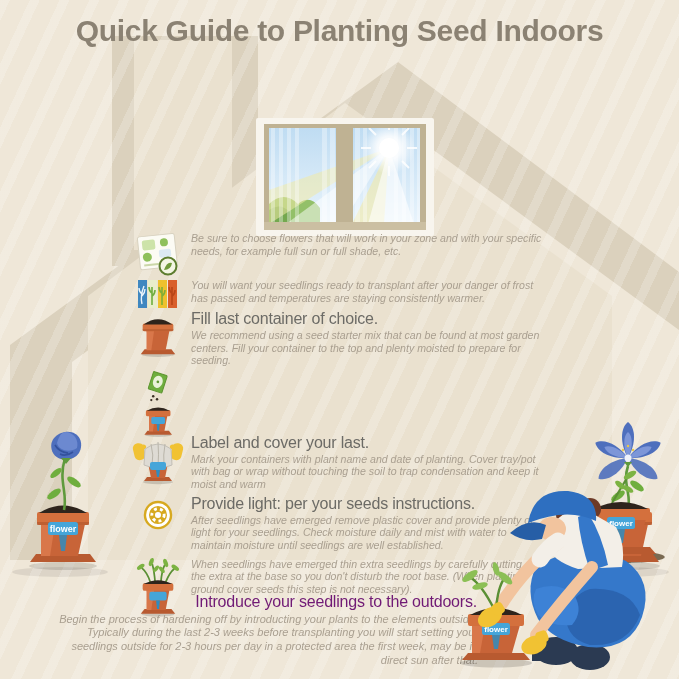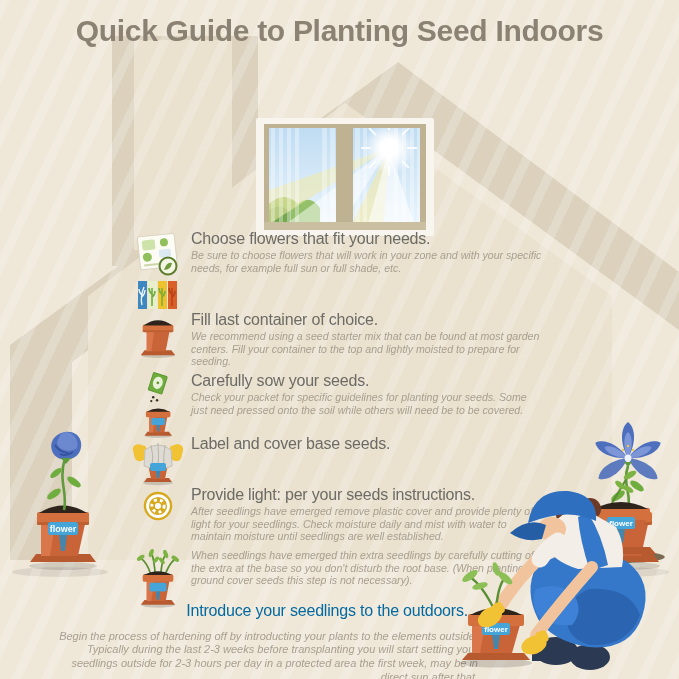--- a/index.html
+++ b/index.html
@@ -21,21 +21,21 @@
     left:0;top:14px;width:679px;text-align:center;
     font-size:30px;font-weight:bold;letter-spacing:-.3px;color:#8b8273;
   }
   .steps{left:134px;top:231px;width:412px;}
   .step{display:flex;gap:9px;margin:0 0 1px 0;}
   .step-icon{flex:0 0 48px;width:48px;display:flex;justify-content:center;align-items:flex-start;}
   .step-text{flex:1;min-width:0;}
   .step-heading{margin:0;font-size:16px;font-weight:400;color:#6c6b66;line-height:1.05;letter-spacing:-.2px;}
   .step-body{margin:1px 0 4px 0;font-size:10.6px;font-style:italic;color:#a99f90;line-height:1.2;max-width:372px;}
   .outro{left:58px;top:592px;width:420px;text-align:right;}
-  .outro-heading{margin:10px;font-size:16px;font-weight:400;color:#0369a1;line-height:1.1;letter-spacing:-.2px;}
+  .outro-heading{margin:1px;font-size:16px;font-weight:400;color:#701a75;line-height:1.1;letter-spacing:-.2px;}
   .outro-body{margin:2px 0 0 0;font-size:11px;font-style:italic;color:#a99f90;line-height:1.25;}
   .window{left:256px;top:118px;}
   .flower-left{left:8px;top:420px;}
   .flower-right{left:574px;top:416px;}
   .gardener{left:440px;top:469px;}
   svg{display:block;overflow:visible;}
 </style>
 </head>
 <body>
 
@@ -131,57 +131,57 @@
             <circle cx="31" cy="12" r="4" fill="#8fc05c"></circle>
             <rect x="25" y="19" width="12" height="8" rx="2" fill="#dce9f3"></rect>
             <circle cx="13" cy="25" r="4.5" fill="#8fc05c"></circle>
             <path d="M9 33 h28" stroke="#cbd7a8" stroke-width="2"></path>
           </g>
           <circle cx="34" cy="35" r="8.5" fill="#f3f6e3" stroke="#5d7d2f" stroke-width="2"></circle>
           <path d="M30 39 q3 -9 8 -7 q-1 7 -8 7 Z" fill="#6f9a3a"></path>
         </svg>
       </div>
       <div class="step-text">
-        <h2 class="step-heading">Choose flowers that fit your needs.</h2>
         <p class="step-body">Be sure to choose flowers that will work in your zone and with your specific needs, for example full sun or full shade, etc.</p>
       </div>
     </div>
 
     <div class="step">
       <div class="step-icon">
         <svg width="42" height="32" viewBox="0 0 42 32">
           <rect x="1" y="2" width="9" height="28" fill="#3f87c0"></rect>
           <path d="M5 26 q-2 -8 2 -18 M5 16 q-3 -2 -3 -6 M5 18 q3 -3 3 -7" stroke="#eaf3fa" stroke-width="1.4" fill="none"></path>
           <rect x="11" y="2" width="9" height="28" fill="#e9eecb"></rect>
           <path d="M15 27 V9 M15 15 q-3 -2 -3 -6 M15 18 q3 -2 3 -6" stroke="#6fae3e" stroke-width="1.6" fill="none"></path>
           <rect x="21" y="2" width="9" height="28" fill="#eec12e"></rect>
           <path d="M25 27 V9 M25 15 q-3 -2 -3 -6 M25 18 q3 -2 3 -6" stroke="#7fae37" stroke-width="1.6" fill="none"></path>
           <rect x="31" y="2" width="9" height="28" fill="#d95f2b"></rect>
           <path d="M35 27 V9 M35 15 q-3 -2 -3 -6 M35 18 q3 -2 3 -6" stroke="#b84517" stroke-width="1.6" fill="none"></path>
         </svg>
       </div>
       <div class="step-text">
+        <p class="step-body">You will want your seedlings ready to transplant after your danger of frost has passed and temperatures are staying consistently warmer.</p>
       </div>
     </div>
 
     <div class="step">
       <div class="step-icon">
         <svg width="46" height="46" viewBox="0 0 48 48">
           <ellipse cx="24" cy="45.5" rx="17" ry="2.5" fill="rgba(0,0,0,.15)"></ellipse>
           <path d="M10 40 h28 l4 5 h-36 Z" fill="#b85a30"></path>
           <path d="M12 20 h24 l-4 21 h-16 Z" fill="#c86438"></path>
           <path d="M12 20 h8 l-3 21 h-5 Z" fill="#d9774a"></path>
           <rect x="8" y="13" width="32" height="8" rx="2" fill="#d4703d"></rect>
           <rect x="8" y="19" width="32" height="2" fill="#a84e28" opacity=".5"></rect>
           <path d="M9 14 Q24 3 39 14 Z" fill="#2e241c"></path>
         </svg>
       </div>
       <div class="step-text">
         <h2 class="step-heading">Fill last container of choice.</h2>
-        <p class="step-body">We recommend using a seed starter mix that can be found at most garden centers. Fill your container to the top and lightly moisted to prepare for seeding.</p>
+        <p class="step-body">We recommend using a seed starter mix that can be found at most garden centers. Fill your container to the top and plenty moisted to prepare for seeding.</p>
       </div>
     </div>
 
     <div class="step">
       <div class="step-icon">
         <svg width="46" height="62" viewBox="0 0 48 62">
           <g transform="rotate(18 24 10)">
             <rect x="16" y="0" width="15" height="19" rx="1" fill="#6fae3e" stroke="#5d942f"></rect>
             <ellipse cx="23.5" cy="9" rx="5" ry="6.5" fill="#e9f2d8"></ellipse>
             <circle cx="23.5" cy="9" r="1.4" fill="#5d942f"></circle>
@@ -194,24 +194,20 @@
             <path d="M10 40 h28 l4 5 h-36 Z" fill="#b85a30"></path>
             <path d="M12 20 h24 l-4 21 h-16 Z" fill="#c86438"></path>
             <path d="M12 20 h8 l-3 21 h-5 Z" fill="#d9774a"></path>
             <rect x="8" y="13" width="32" height="8" rx="2" fill="#d4703d"></rect>
             <path d="M9 14 Q24 5 39 14 Z" fill="#2e241c"></path>
             <rect x="15" y="22" width="18" height="9" rx="2" fill="#45a5d9"></rect>
             <path d="M22 31 h4 l-1 9 h-2 Z" fill="#2f8cc0"></path>
           </g>
         </svg>
       </div>
-      <div class="step-text">
-        <h2 class="step-heading">Carefully sow your seeds.</h2>
-        <p class="step-body">Check your packet for specific guidelines for planting your seeds.  Some just need pressed onto the soil while others will need be to be covered.</p>
-      </div>
     </div>
 
     <div class="step">
       <div class="step-icon">
         <svg width="52" height="50" viewBox="0 0 52 50">
           <g transform="rotate(-14 8 18)">
             <rect x="2" y="8" width="11" height="17" rx="5" fill="#f1c233"></rect>
             <ellipse cx="12" cy="13" rx="3.5" ry="2.5" fill="#f1c233"></ellipse>
           </g>
           <g transform="rotate(14 44 18)">
@@ -221,21 +217,22 @@
           <ellipse cx="26" cy="47" rx="15" ry="2.2" fill="rgba(0,0,0,.15)"></ellipse>
           <path d="M15 42 h22 l3 4 h-28 Z" fill="#b85a30"></path>
           <path d="M16 28 h20 l-3 15 h-14 Z" fill="#c86438"></path>
           <path d="M13 14 Q26 4 39 14 L40 30 Q26 36 12 30 Z" fill="#dedbd4" stroke="#c3bfb6"></path>
           <path d="M19 9 Q22 20 20 31 M26 7 Q27 19 26 32 M33 9 Q31 20 32 31" stroke="#b9b5aa" stroke-width="1" fill="none"></path>
           <rect x="18" y="27" width="16" height="8" rx="2" fill="#45a5d9"></rect>
           <path d="M24 35 h4 l-1 7 h-2 Z" fill="#2f8cc0"></path>
         </svg>
       </div>
       <div class="step-text">
-        <h2 class="step-heading">Label and cover base seeds.</h2>
+        <h2 class="step-heading">Label and cover your last.</h2>
+        <p class="step-body">Mark your containers with plant name and date of planting. Cover tray/pot with bag or wrap without touching the soil to trap condensation and keep it moist and warm</p>
       </div>
     </div>
 
     <div class="step">
       <div class="step-icon">
         <svg width="38" height="38" viewBox="0 0 40 40">
           <circle cx="20" cy="20" r="15" fill="#d7a91f"></circle>
           <circle cx="20" cy="20" r="11" fill="none" stroke="#ffffff" stroke-width="3"></circle>
           <circle cx="20" cy="20" r="6.5" fill="none" stroke="#ffffff" stroke-width="3" stroke-dasharray="3 3.4"></circle>
           <circle cx="20" cy="20" r="3.2" fill="#ffffff"></circle>

